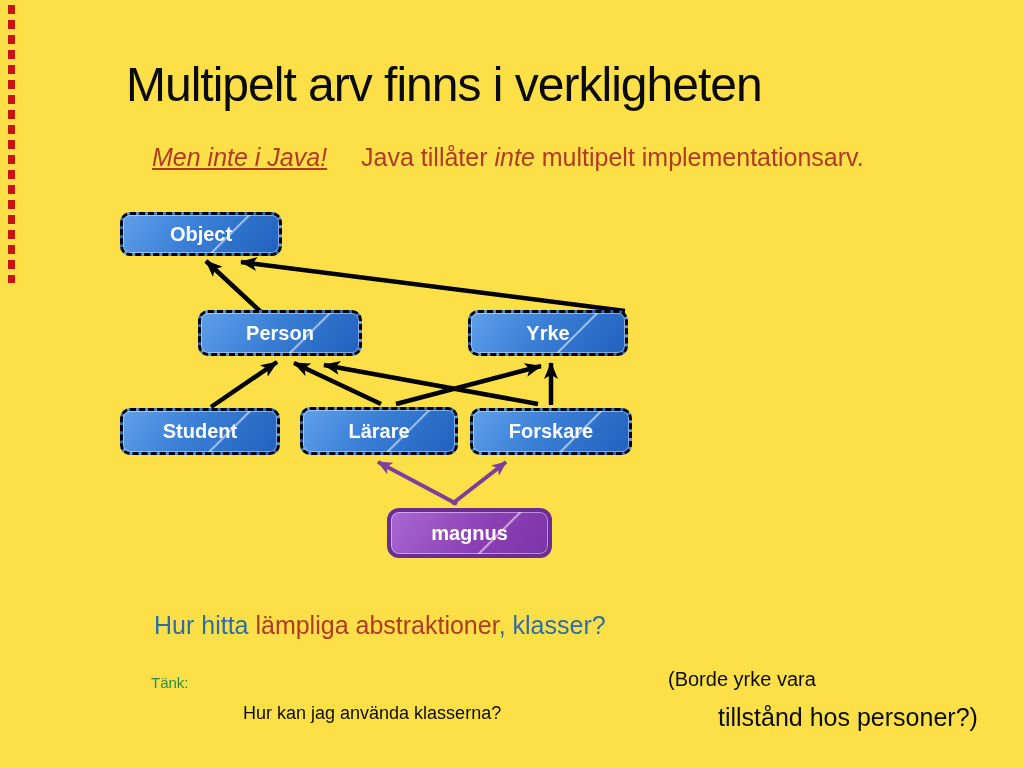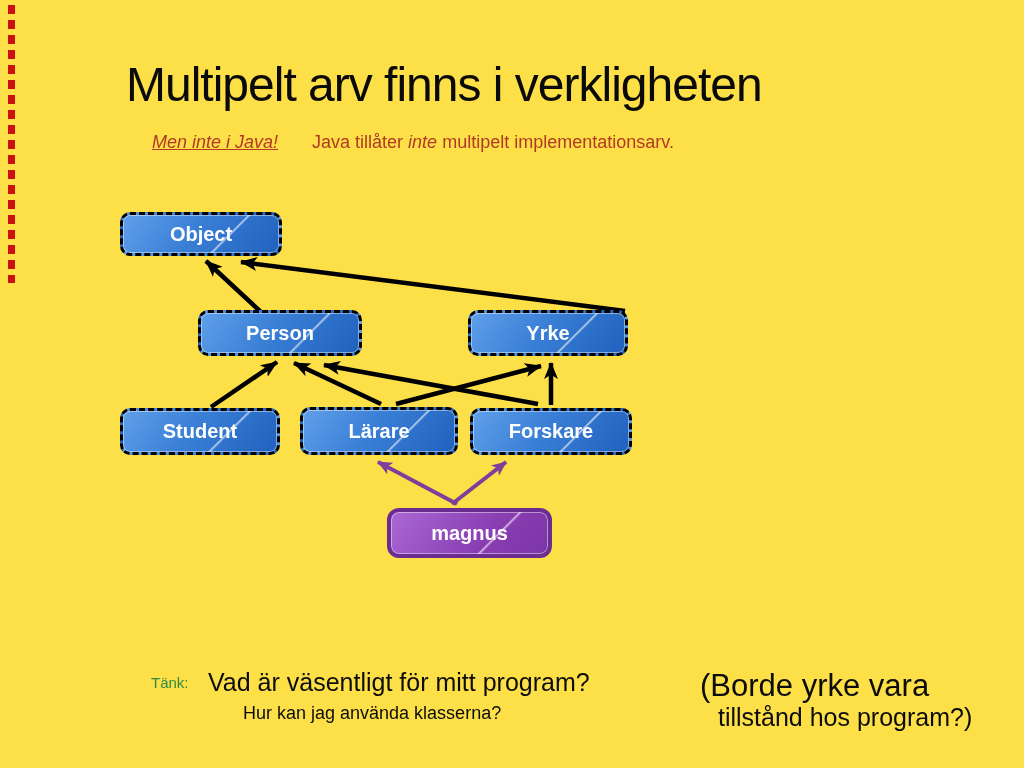--- a/index.html
+++ b/index.html
@@ -10,21 +10,21 @@
   
   .red-edge{
     position:absolute;left:8px;top:5px;width:7px;height:278px;
     background:repeating-linear-gradient(180deg,#cc1111 0 9px,transparent 9px 15px);
   }
   .title{
     position:absolute;left:126px;top:57px;margin:0;
     font-size:48px;font-weight:400;color:#0a0a0a;letter-spacing:-1px;white-space:nowrap;
   }
   .subtitle{
-    position:absolute;left:152px;top:132px;margin:0;font-size:18px;color:#b13a27;white-space:nowrap;
+    position:absolute;left:152px;top:143px;margin:0;font-size:25px;color:#b13a27;white-space:nowrap;
   }
   .sub-em{font-style:italic;text-decoration:underline;margin-right:34px;}
   .sub-rest i{font-style:italic;}
   
   .node{
     position:absolute;border:3px dashed #000;border-radius:10px;
     background:linear-gradient(125deg,#5fa0ea 0%,#3a7fd6 45%,#2061bd 100%);
     box-shadow:inset 0 0 0 1px rgba(255,255,255,.45);
     display:flex;align-items:center;justify-content:center;
     color:#fff;font-weight:bold;font-size:20px;
@@ -46,21 +46,21 @@
     background:linear-gradient(125deg,#aa68d4 0%,#8a3eb2 60%,#7d35a6 100%);
   }
   .arrows{position:absolute;left:0;top:0;width:1024px;height:768px;pointer-events:none;}
   
   .q-line{position:absolute;left:154px;top:611px;font-size:25px;white-space:nowrap;}
   .q-blue{color:#2e6da4;}
   .q-red{color:#b13a27;}
   .think-label{position:absolute;left:151px;top:674px;font-size:15px;color:#2e8b46;white-space:nowrap;}
   .t-line1{position:absolute;left:208px;top:668px;font-size:25px;color:#0c0c0c;white-space:nowrap;}
   .t-line2{position:absolute;left:243px;top:703px;font-size:18px;color:#0c0c0c;white-space:nowrap;}
-  .a-line1{position:absolute;left:700px;top:668px;font-size:31px;color:#0c0c0c;white-space:nowrap;}
+  .a-line1{position:absolute;left:668px;top:668px;font-size:20px;color:#0c0c0c;white-space:nowrap;}
   .a-line2{position:absolute;left:718px;top:703px;font-size:25px;color:#0c0c0c;white-space:nowrap;}
 </style>
 </head>
 <body>
 
 <div class="slide">
 
   <div class="red-edge"></div>
 
   <h1 class="title">Multipelt arv finns i verkligheten</h1>
@@ -108,20 +108,22 @@
   <div class="node n-larare">
       <span>Lärare</span>
     </div>
   <div class="node n-forskare">
       <span>Forskare</span>
     </div>
   <div class="node n-magnus">
       <span>magnus</span>
     </div>
 
+  <div class="q-line">
+    <span class="q-blue">Hur hitta </span><span class="q-red">lämpliga abstraktioner</span><span class="q-blue">, klasser?</span>
+  </div>
 
   <div class="think-label">Tänk:</div>
-  <div class="t-line1">Vad är väsentligt för mitt program?</div>
   <div class="t-line2">Hur kan jag använda klasserna?</div>
   <div class="a-line1">(Borde yrke vara</div>
-  <div class="a-line2">tillstånd hos program?)</div>
+  <div class="a-line2">tillstånd hos personer?)</div>
 
 </div>
 
 </body></html>

